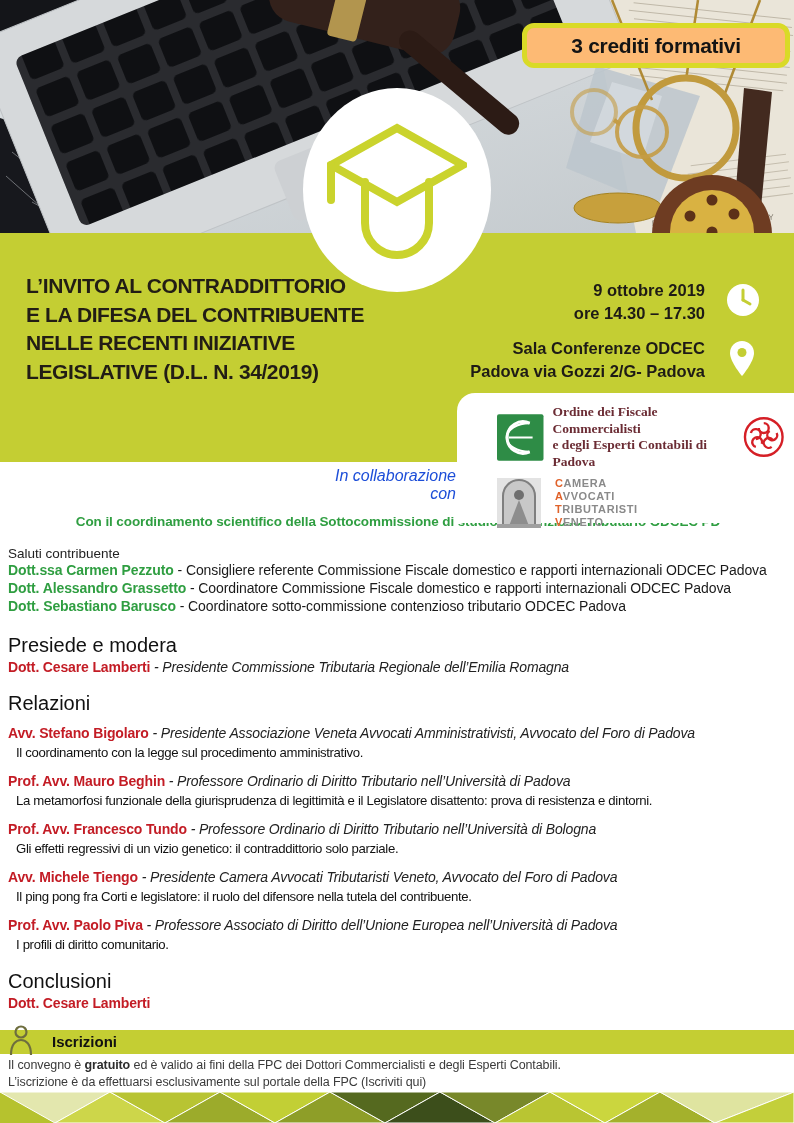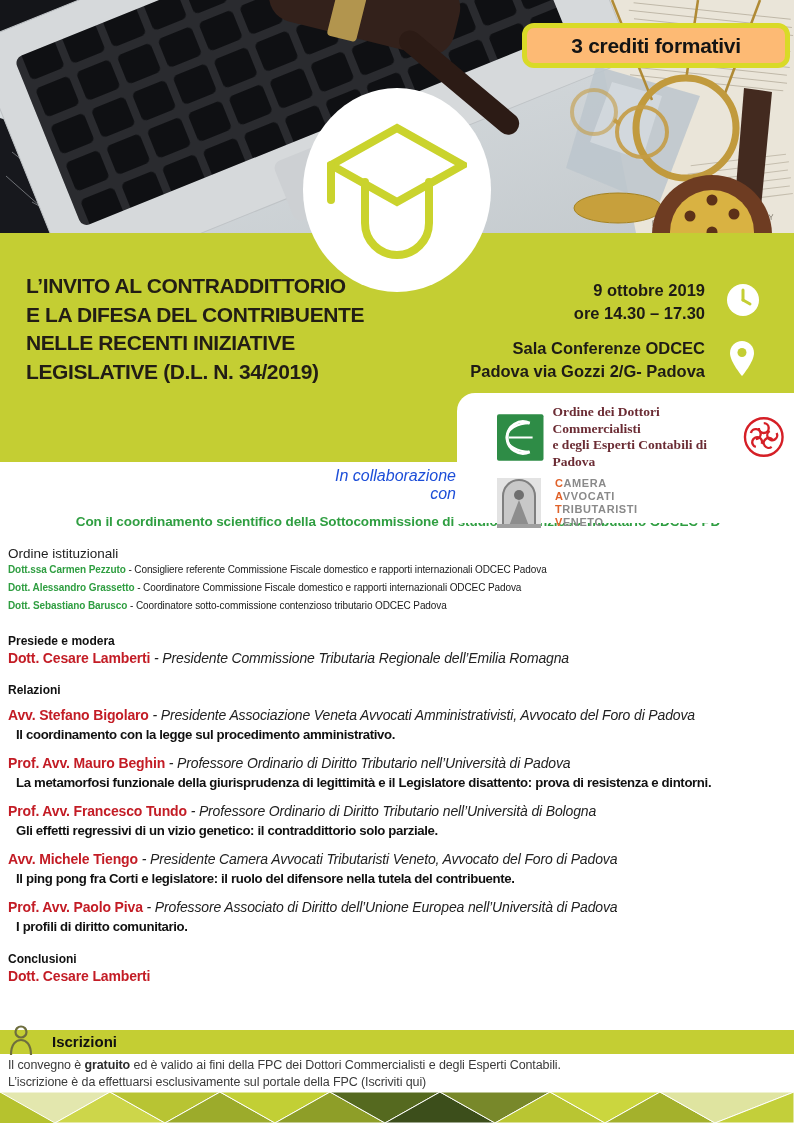--- a/index.html
+++ b/index.html
@@ -43,31 +43,31 @@
   .catv-row{margin-top:7px;}
   .catv-text{margin-left:14px;font-size:11px;line-height:13px;letter-spacing:0.6px;color:#8a8a8a;font-weight:bold;}
   .catv-text b{color:#e0622a;font-weight:bold;}
 
   .collab{position:absolute;top:467px;left:316px;width:140px;text-align:right;font-size:16px;color:#1d4ed8;z-index:2;font-style:italic;}
 
   
   .content{position:absolute;top:514px;left:8px;right:6px;color:#1a1a1a;}
   .coord{font-size:13.5px;font-weight:bold;color:#2f9e41;text-align:center;letter-spacing:-0.1px;}
   .greet-head{margin-top:17px;font-size:13.5px;color:#222;}
-  .greet-line{font-size:10px;line-height:18px;letter-spacing:-0.1px;white-space:nowrap;}
+  .greet-line{font-size:14px;line-height:18px;letter-spacing:-0.1px;white-space:nowrap;}
   .greet-line .nm{color:#2f9e41;font-weight:bold;}
-  .sec-head{font-size:12px;font-weight:bold;color:#111;}
+  .sec-head{font-size:20px;font-weight:normal;color:#111;}
   .chair-head{margin-top:19px;}
   .person-line{font-size:14px;line-height:20px;white-space:nowrap;letter-spacing:-0.15px;}
   .person-line .nm{color:#c31c25;font-weight:bold;}
   .person-line .role{font-style:italic;color:#222;text-align:center;}
   .talks-head{margin-top:15px;}
   .talk{margin-top:8px;}
   .talk:first-of-type{margin-top:2px;}
-  .talk-topic{font-size:13.2px;font-weight:bold;line-height:20px;letter-spacing:-0.35px;white-space:nowrap;color:#111;padding-left:8px;}
+  .talk-topic{font-size:13.2px;font-weight:normal;line-height:20px;letter-spacing:-0.35px;white-space:nowrap;color:#111;padding-left:8px;}
   .concl-head{margin-top:15px;}
 
   
   .isc-band{position:absolute;top:1030px;left:0;width:794px;height:24px;background:#c4ce33;z-index:2;padding-left:41px;}
   .isc-band .icon-person{position:absolute;left:8px;top:-6px;}
   .isc-band .isc-title{position:absolute;left:52px;top:3px;font-size:15px;font-weight:bold;color:#111;}
   .isc-text{position:absolute;top:1057px;left:8px;right:8px;font-size:12.5px;line-height:16.5px;color:#3a3a3a;letter-spacing:-0.1px;}
   .isc-text b{color:#2c2c2c;}
   .isc-text a{color:inherit;text-decoration:none;}
 
@@ -207,21 +207,21 @@
   </div>
 
   <div class="logo-box">
     <div class="logo-row">
       <svg width="47" height="47" viewBox="0 0 47 47">
         <rect width="47" height="47" rx="2" fill="#2e8c46"></rect>
         <path d="M33,9 A16 16 0 1 0 33,38" fill="none" stroke="#ffffff" stroke-width="3"></path>
         <path d="M12,23.5 L36,23.5 M33,9 A16 10 0 0 0 33,38" fill="none" stroke="#ffffff" stroke-width="2.2"></path>
       </svg>
       <div class="odcec-text">
-        <div>Ordine dei Dottori Commercialisti</div>
+        <div>Ordine dei Fiscale Commercialisti</div>
         <div>e degli Esperti Contabili di Padova</div>
       </div>
       <svg class="emblem" width="44" height="44" viewBox="0 0 44 44">
         <g fill="none" stroke="#d51f26" stroke-width="2.4">
           <circle cx="22" cy="22" r="19"></circle>
           <path d="M22,8 a5,5 0 1 1 -5,5"></path>
           <path d="M35,18 a5,5 0 1 1 -7,-2"></path>
           <path d="M30,32 a5,5 0 1 1 1,-7"></path>
           <path d="M14,32 a5,5 0 1 1 6,-3"></path>
           <path d="M9,18 a5,5 0 1 1 5,6"></path>
@@ -243,21 +243,21 @@
         <div><b>V</b><span>ENETO</span></div>
       </div>
     </div>
   </div>
 
   <div class="collab">In collaborazione con</div>
 
   <main class="content">
     <div class="coord">Con il coordinamento scientifico della Sottocommissione di studio Contenzioso Tributario ODCEC PD</div>
 
-    <div class="greet-head">Ordine istituzionali</div>
+    <div class="greet-head">Saluti contribuente</div>
     <div class="greet-line">
       <span class="nm">Dott.ssa Carmen Pezzuto</span><span> - Consigliere referente  Commissione Fiscale domestico e rapporti internazionali ODCEC Padova</span>
     </div>
     <div class="greet-line">
       <span class="nm">Dott. Alessandro  Grassetto</span><span> - Coordinatore Commissione Fiscale domestico e rapporti internazionali ODCEC Padova</span>
     </div>
     <div class="greet-line">
       <span class="nm">Dott. Sebastiano  Barusco</span><span> - Coordinatore sotto-commissione contenzioso tributario ODCEC Padova</span>
     </div>
 

